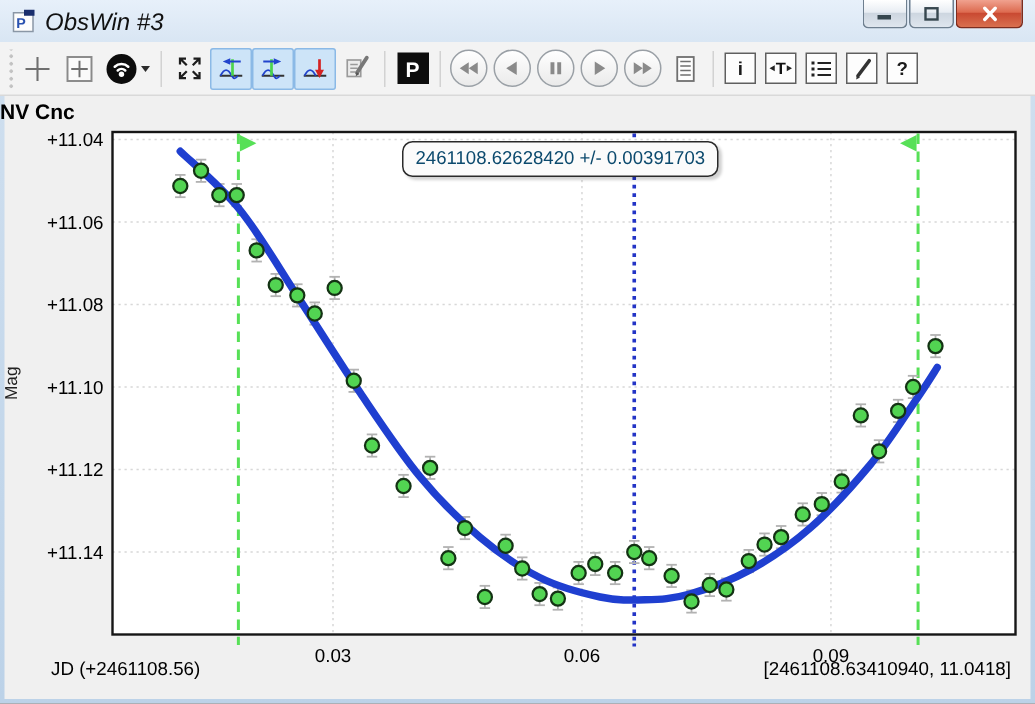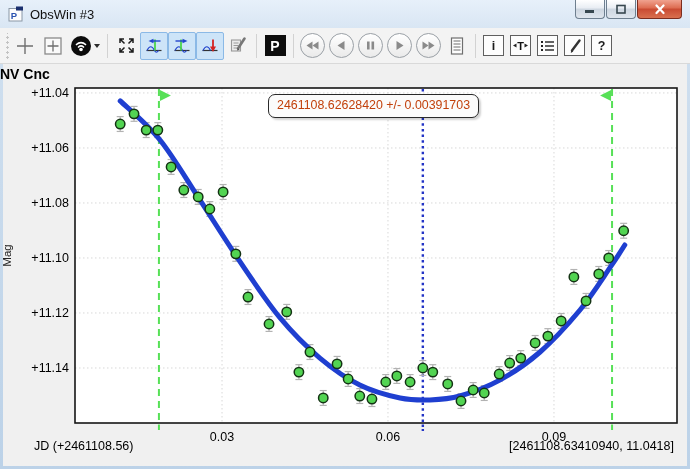--- a/index.html
+++ b/index.html
@@ -3,21 +3,21 @@
 <meta charset="utf-8">
 <style>
   html,body{margin:0;padding:0;background:#888;}
   #root{position:relative;width:690px;height:469px;overflow:hidden;
         font-family:"Liberation Sans",sans-serif;
         background:linear-gradient(180deg,#e7f0fa 0%,#cfdfef 10%,#bcd2e8 100%);
         box-sizing:border-box;}
   
   .titlebar{position:absolute;left:0;top:0;width:100%;height:28px;}
   .app-icon{position:absolute;left:8px;top:6px;width:16px;height:16px;}
-  .win-title{position:absolute;left:30px;top:7px;font-size:13px;color:#111;}
+  .win-title{position:absolute;left:30px;top:7px;font-size:16px;color:#111;font-style:italic;}
   .win-controls{position:absolute;top:0px;right:8px;display:flex;gap:1px;}
   .win-btn{height:19px;border:1px solid #6e7f8f;border-top:none;
            border-radius:0 0 4px 4px;display:flex;align-items:center;justify-content:center;
            box-sizing:border-box;background:linear-gradient(#ffffff,#e8edf3 45%,#cdd6e0 50%,#dfe6ee);}
   .win-btn.minb,.win-btn.maxb{width:30px;}
   .win-btn.closeb{width:45px;border-color:#7c2d1f;
            background:linear-gradient(#f0a28f,#dd6b50 45%,#c94a32 50%,#d9704f);}
   
   .toolbar{position:absolute;left:0;top:28px;width:100%;height:36px;background:#f3f3f3;
            border-bottom:1px solid #d9d9d9;display:flex;align-items:center;padding:0 2px;
@@ -37,21 +37,21 @@
   .boxbtn{width:21px;height:21px;border:1px solid #5f5f5f;background:#fdfdfd;color:#1b1b1b;
         display:flex;align-items:center;justify-content:center;font-weight:bold;font-size:12.5px;
         margin:0 3px;flex:0 0 auto;box-sizing:border-box;}
   
   .client{position:absolute;left:3px;right:3px;top:64px;bottom:3px;background:#f0f0f0;}
   #plot-svg{position:absolute;left:0;top:64px;width:690px;height:402px;}
   .chart-title{position:absolute;left:0;top:66px;width:690px;text-align:left;
         font-size:14px;font-weight:bold;color:#000;z-index:3;}
   .tooltip{position:absolute;left:268px;top:94px;z-index:4;background:#fbfbfb;
         border:1.4px solid #2a2a2a;border-radius:7px;padding:2px 8px 3px 8px;
-        font-size:12.4px;color:#c2410c;line-height:1.38;white-space:nowrap;
+        font-size:12.4px;color:#0c4a6e;line-height:1.38;white-space:nowrap;
         box-shadow:2px 2px 2px rgba(0,0,0,0.18);}
 </style>
 </head>
 <body>
 
 <div id="root">
 
   <div class="titlebar">
     <span class="app-icon">
       <svg width="16" height="16" viewBox="0 0 16 16">

